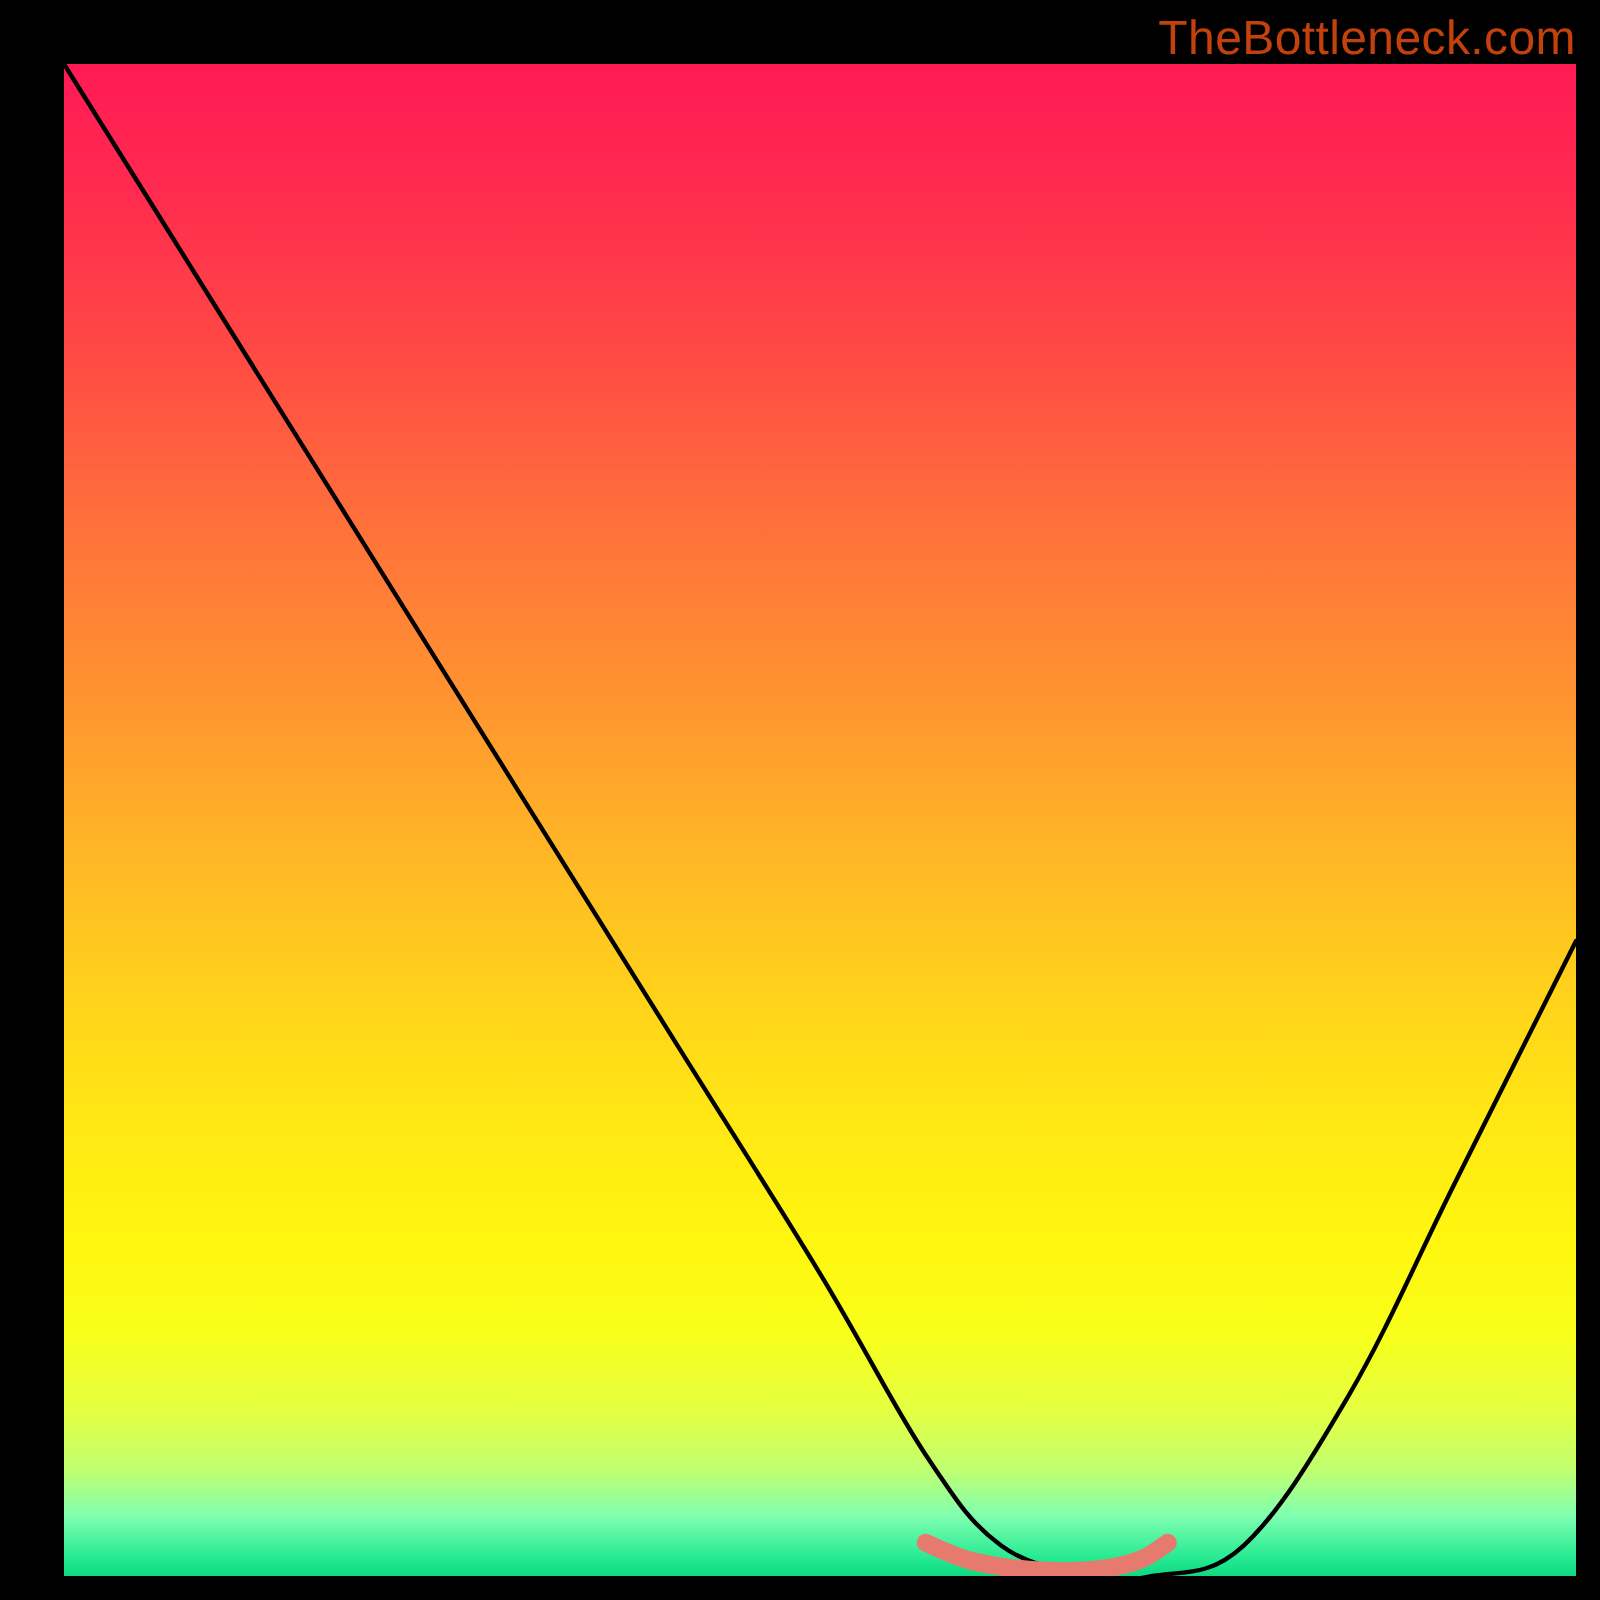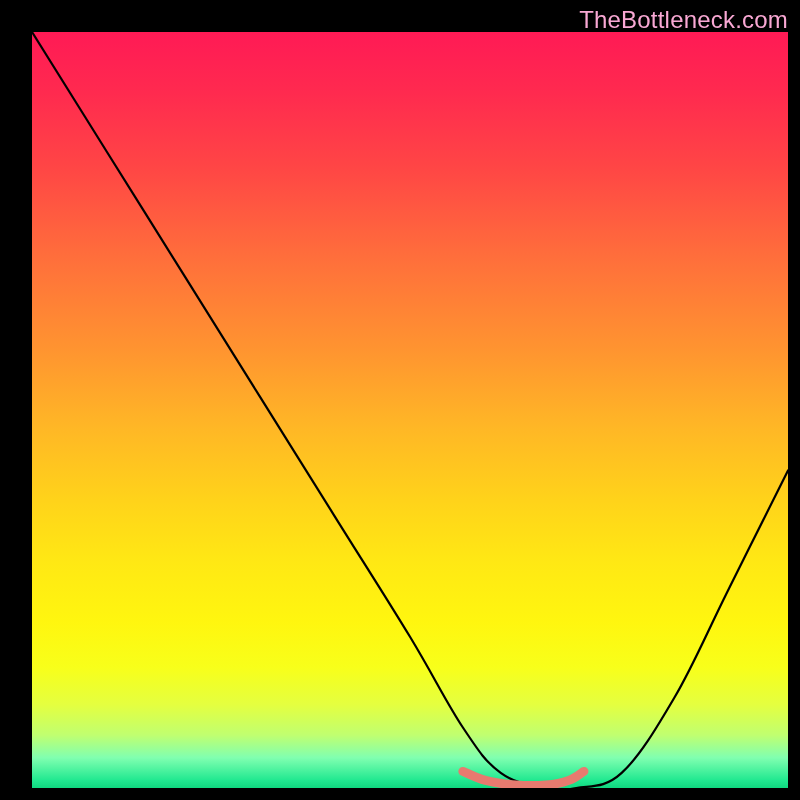--- a/index.html
+++ b/index.html
@@ -8,21 +8,21 @@
     height: 800px;
     background: #000;
     position: relative;
     font-family: Arial, Helvetica, sans-serif;
     overflow: hidden;
   }
   .watermark {
     position: absolute;
     top: 6px;
     right: 12px;
-    color: #f9a8d4;
+    color: #c2410c;
     font-size: 24px;
     font-weight: 500;
     z-index: 10;
     letter-spacing: 0.2px;
   }
   .plot-area {
     position: absolute;
     left: 32px;
     top: 32px;
     width: 756px;

